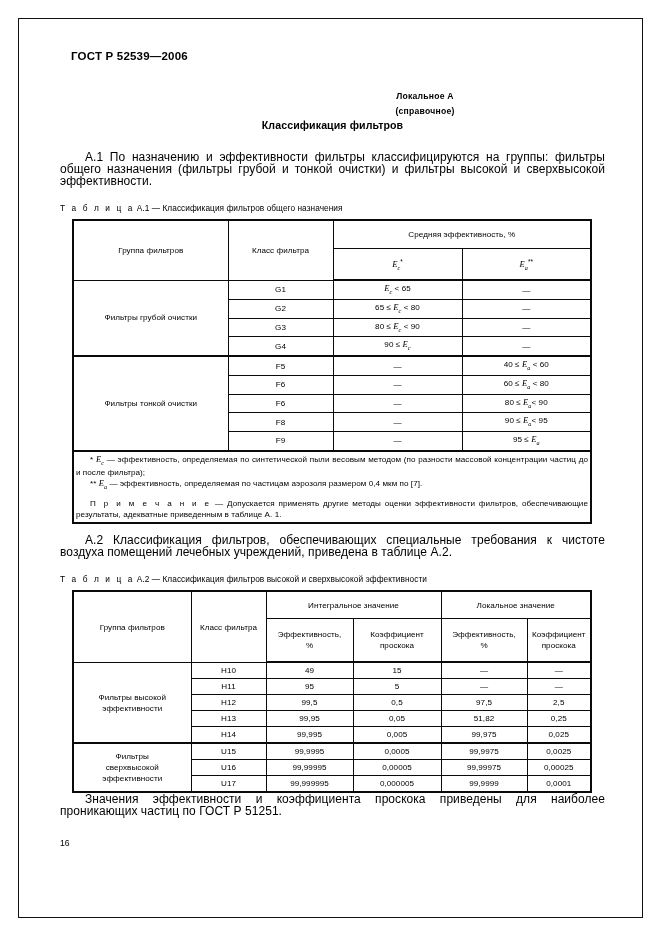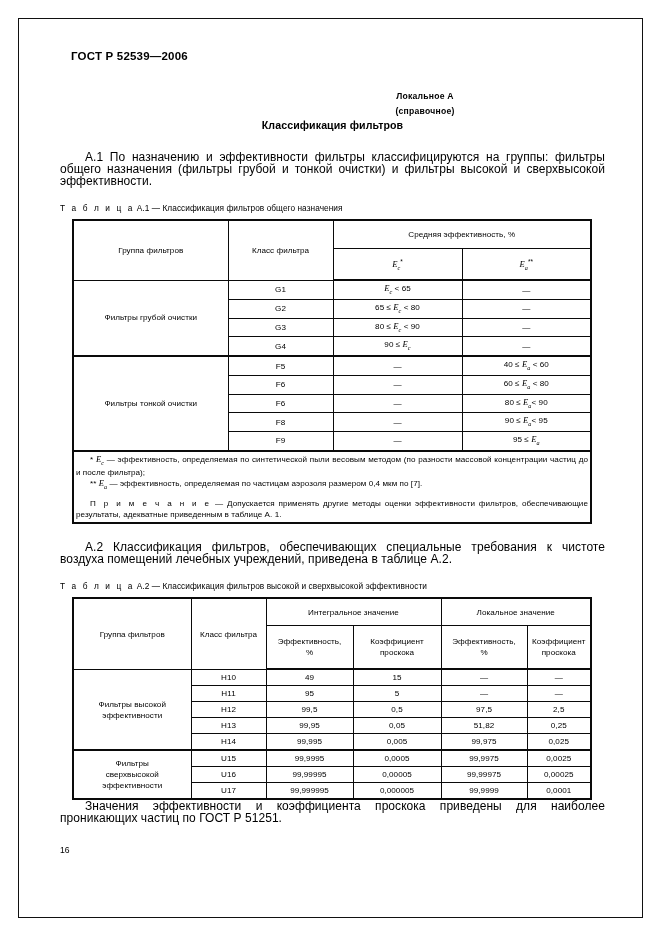--- a/index.html
+++ b/index.html
@@ -257,21 +257,21 @@
         <tr>
           <td colspan="4" class="note-cell outer-left outer-right outer-bottom">
             <p class="note-p"><span class="note-ind"></span><span>*&nbsp;<em class="sym">E<sub>с</sub></em> — эффективность, определяемая по синтетической пыли весовым методом (по разности массовой концентрации частиц до и после фильтра);</span></p>
             <p class="note-p"><span class="note-ind"></span><span>**&nbsp;<em class="sym">E<sub>а</sub></em> — эффективность, определяемая по частицам аэрозоля размером 0,4 мкм по [7].</span></p>
             <p class="note-p note-gap"><span class="note-ind"></span><span class="sp-note">П р и м е ч а н и е</span>&nbsp;<span>—</span> <span>Допускается применять другие методы оценки эффективности фильтров, обеспечивающие результаты, адекватные приведенным в таблице А. 1.</span></p>
           </td>
         </tr>
       </tfoot>
     </table>
 
-    <p class="body-text" style="margin-top:17px"><span class="indent"></span><span>А.2 Классификация фильтров, обеспечивающих специальные требования к чистоте воздуха помещений лечебных учреждений, приведена в таблице А.2.</span></p>
+    <p class="body-text" style="margin-top:10px"><span class="indent"></span><span>А.2 Классификация фильтров, обеспечивающих специальные требования к чистоте воздуха помещений лечебных учреждений, приведена в таблице А.2.</span></p>
 
     <div class="table-caption">
       <span class="sp-cap">Т а б л и ц а</span>
       <span>А.2</span>
       <span>—</span>
       <span>Классификация фильтров высокой и сверхвысокой эффективности</span>
     </div>
 
     <table class="gost tbl2-wrap">
       <colgroup>

